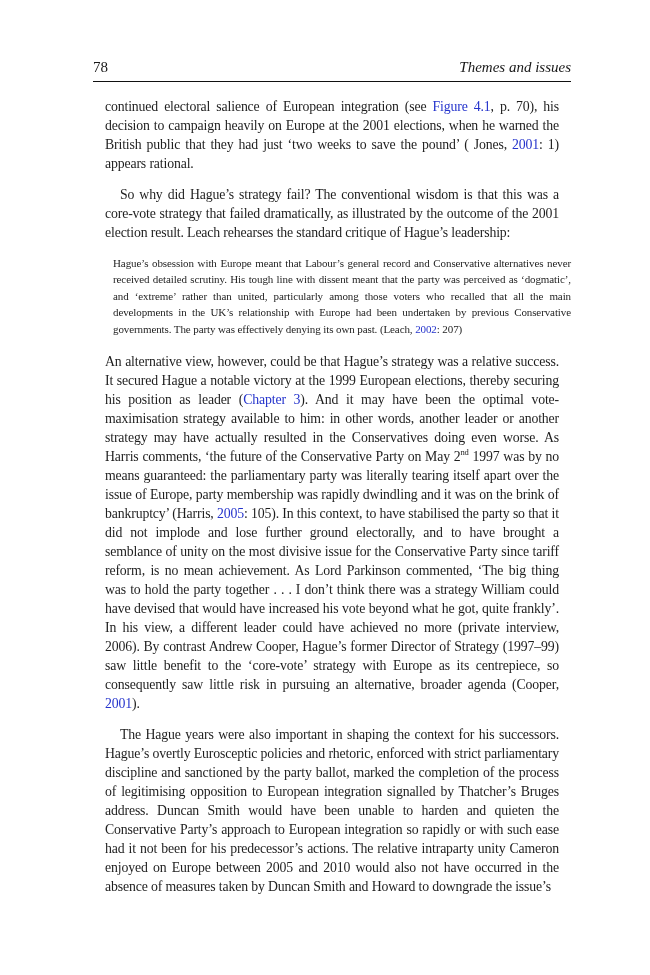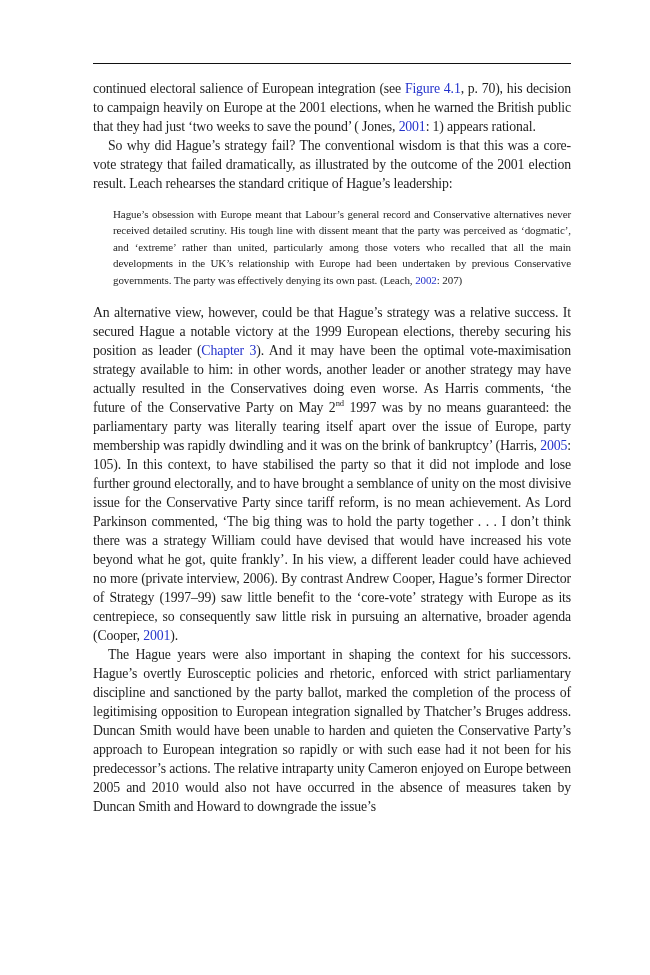--- a/index.html
+++ b/index.html
@@ -40,21 +40,21 @@
     width: 100%;
   }
   .body-text {
     margin-top: 15px;
   }
   p.body {
     font-size: 13.8px;
     line-height: 19px;
     letter-spacing: -0.15px;
     text-align: justify;
-    margin: 0;
+    margin: 12px;
   }
   p.body.indent {
     text-indent: 15px;
   }
   p.quote {
     font-size: 11px;
     line-height: 16.4px;
     letter-spacing: -0.1px;
     text-align: justify;
     margin: 13px 0 15px 20px;
@@ -66,20 +66,24 @@
   sup {
     font-size: 62%;
     line-height: 0;
   }
 </style>
 </head>
 <body>
 
 <div class="page">
   <div class="content">
+    <div class="page-header">
+      <span class="page-number">78</span>
+      <span class="running-title">Themes and issues</span>
+    </div>
     <hr class="header-rule">
     <div class="body-text">
         <p class="body"><span>continued electoral salience of European integration (see </span><a class="cite" href="#" style="color: rgb(36, 51, 204);">Figure 4.1</a><span>, p. 70), his decision to campaign heavily on Europe at the 2001 elections, when he warned the British public that they had just ‘two weeks to save the pound’ ( Jones, </span><a class="cite" href="#" style="color: rgb(36, 51, 204);">2001</a><span>: 1) appears rational.</span></p>
         <p class="body indent"><span>So why did Hague’s strategy fail? The conventional wisdom is that this was a core-vote strategy that failed dramatically, as illustrated by the outcome of the 2001 election result. Leach rehearses the standard critique of Hague’s leadership:</span></p>
         <p class="quote"><span>Hague’s obsession with Europe meant that Labour’s general record and Conservative alternatives never received detailed scrutiny. His tough line with dissent meant that the party was perceived as ‘dogmatic’, and ‘extreme’ rather than united, particularly among those voters who recalled that all the main developments in the UK’s relationship with Europe had been undertaken by previous Conservative governments. The party was effectively denying its own past. (Leach, </span><a class="cite" href="#" style="color: rgb(36, 51, 204);">2002</a><span>: 207)</span></p>
         <p class="body"><span>An alternative view, however, could be that Hague’s strategy was a relative success. It secured Hague a notable victory at the 1999 European elections, thereby securing his position as leader (</span><a class="cite" href="#" style="color: rgb(36, 51, 204);">Chapter 3</a><span>). And it may have been the optimal vote-maximisation strategy available to him: in other words, another leader or another strategy may have actually resulted in the Conservatives doing even worse. As Harris comments, ‘the future of the Conservative Party on May 2</span><sup>nd</sup><span> 1997 was by no means guaranteed: the parliamentary party was literally tearing itself apart over the issue of Europe, party membership was rapidly dwindling and it was on the brink of bankruptcy’ (Harris, </span><a class="cite" href="#" style="color: rgb(36, 51, 204);">2005</a><span>: 105). In this context, to have stabilised the party so that it did not implode and lose further ground electorally, and to have brought a semblance of unity on the most divisive issue for the Conservative Party since tariff reform, is no mean achievement. As Lord Parkinson commented, ‘The big thing was to hold the party together . . . I don’t think there was a strategy William could have devised that would have increased his vote beyond what he got, quite frankly’. In his view, a different leader could have achieved no more (private interview, 2006). By contrast Andrew Cooper, Hague’s former Director of Strategy (1997–99) saw little benefit to the ‘core-vote’ strategy with Europe as its centrepiece, so consequently saw little risk in pursuing an alternative, broader agenda (Cooper, </span><a class="cite" href="#" style="color: rgb(36, 51, 204);">2001</a><span>).</span></p>
         <p class="body indent"><span>The Hague years were also important in shaping the context for his successors. Hague’s overtly Eurosceptic policies and rhetoric, enforced with strict parliamentary discipline and sanctioned by the party ballot, marked the completion of the process of legitimising opposition to European integration signalled by Thatcher’s Bruges address. Duncan Smith would have been unable to harden and quieten the Conservative Party’s approach to European integration so rapidly or with such ease had it not been for his predecessor’s actions. The relative intraparty unity Cameron enjoyed on Europe between 2005 and 2010 would also not have occurred in the absence of measures taken by Duncan Smith and Howard to downgrade the issue’s</span></p>
       </div>
   </div>
 </div>

